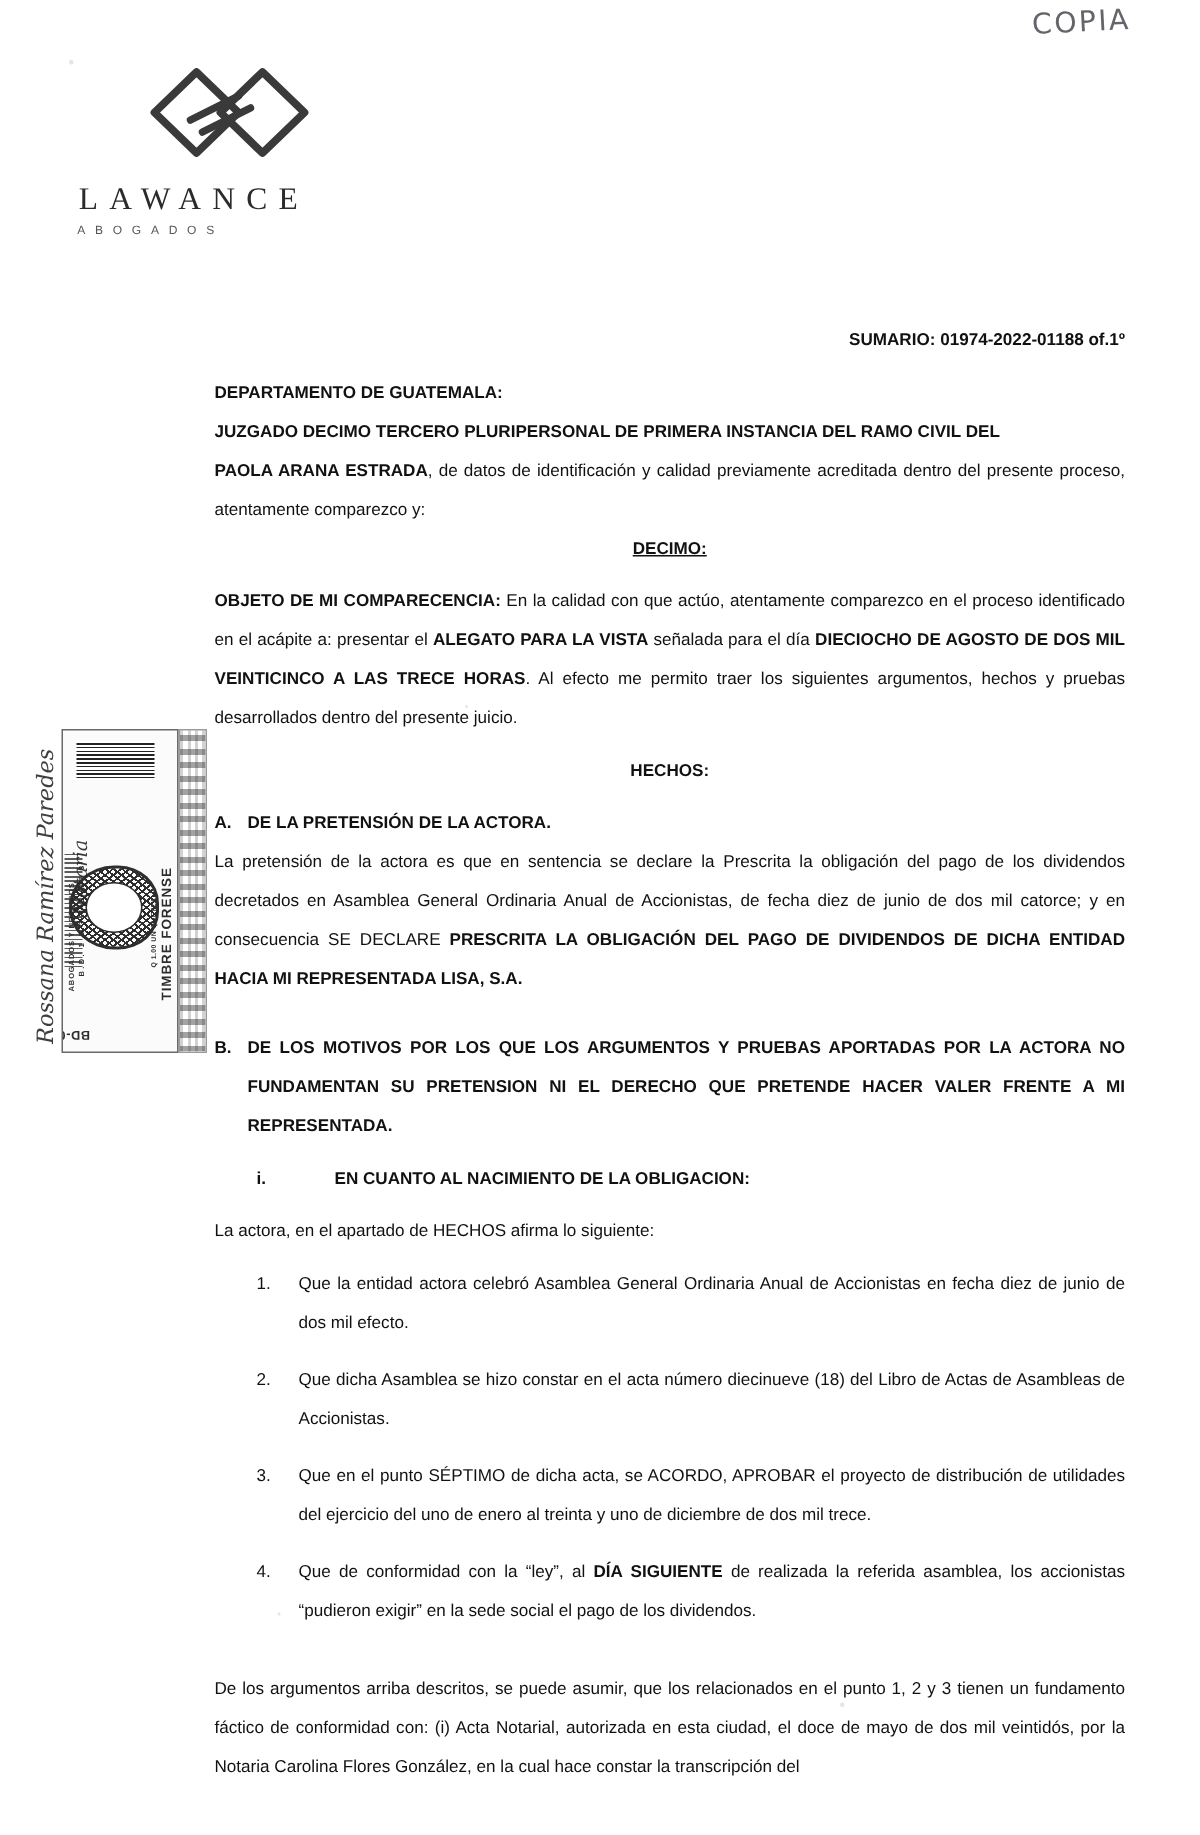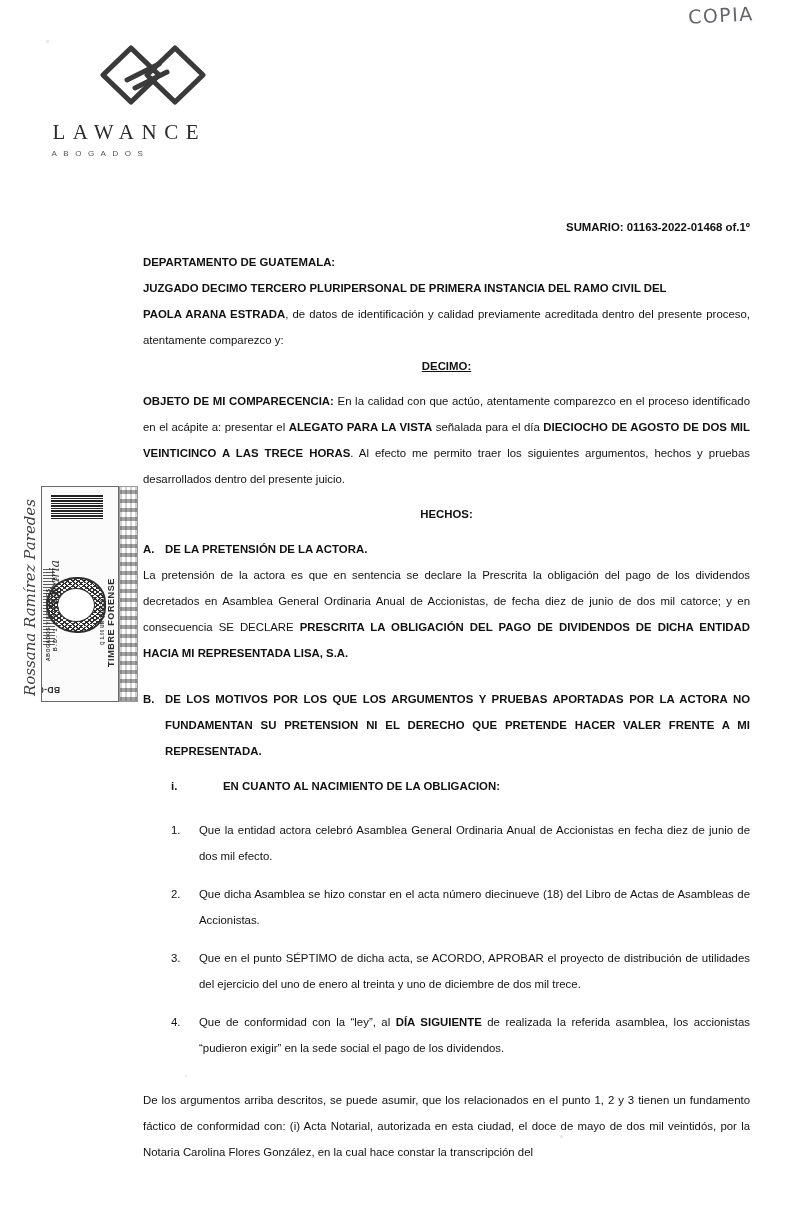--- a/index.html
+++ b/index.html
@@ -331,21 +331,21 @@
     </div>
   </div>
 
   <div class="speck" style="left:46px;top:40px;width:3px;height:3px;"></div>
   <div class="speck" style="left:310px;top:470px;width:2px;height:2px;"></div>
   <div class="speck" style="left:560px;top:1135px;width:3px;height:3px;"></div>
   <div class="speck" style="left:185px;top:1075px;width:2px;height:2px;"></div>
 
   <div class="doc">
 
-    <div class="ln right b">SUMARIO: 01163-2022-01468 of.1º</div>
+    <div class="ln right b">SUMARIO: 01974-2022-01188 of.1º</div>
 
     <div class="spacer-sm"></div>
 
     <div class="ln b">DEPARTAMENTO DE GUATEMALA:</div>
     <div class="ln b">JUZGADO DECIMO TERCERO PLURIPERSONAL DE PRIMERA INSTANCIA DEL RAMO CIVIL DEL</div>
 
     <p class="para"><span class="b">PAOLA ARANA ESTRADA</span><span>, de datos de identificación y calidad previamente acreditada dentro del presente proceso, atentamente comparezco y:</span></p>
 
     <div class="ln center b u">DECIMO:</div>
 
@@ -375,20 +375,21 @@
 
     <div class="spacer-sm"></div>
 
     <div class="roman">
       <div class="roman-mark">i.</div>
       <div class="roman-body">EN CUANTO AL NACIMIENTO DE LA OBLIGACION:</div>
     </div>
 
     <div class="spacer-sm"></div>
 
+    <p class="para">La actora, en el apartado de HECHOS afirma lo siguiente:</p>
 
     <div class="spacer-sm"></div>
 
     <div class="numlist">
 
       <div class="numitem">
         <div class="num-mark">1.</div>
         <div class="num-body">Que la entidad actora celebró Asamblea General Ordinaria Anual de Accionistas en fecha diez de junio de dos mil efecto.</div>
       </div>
 

